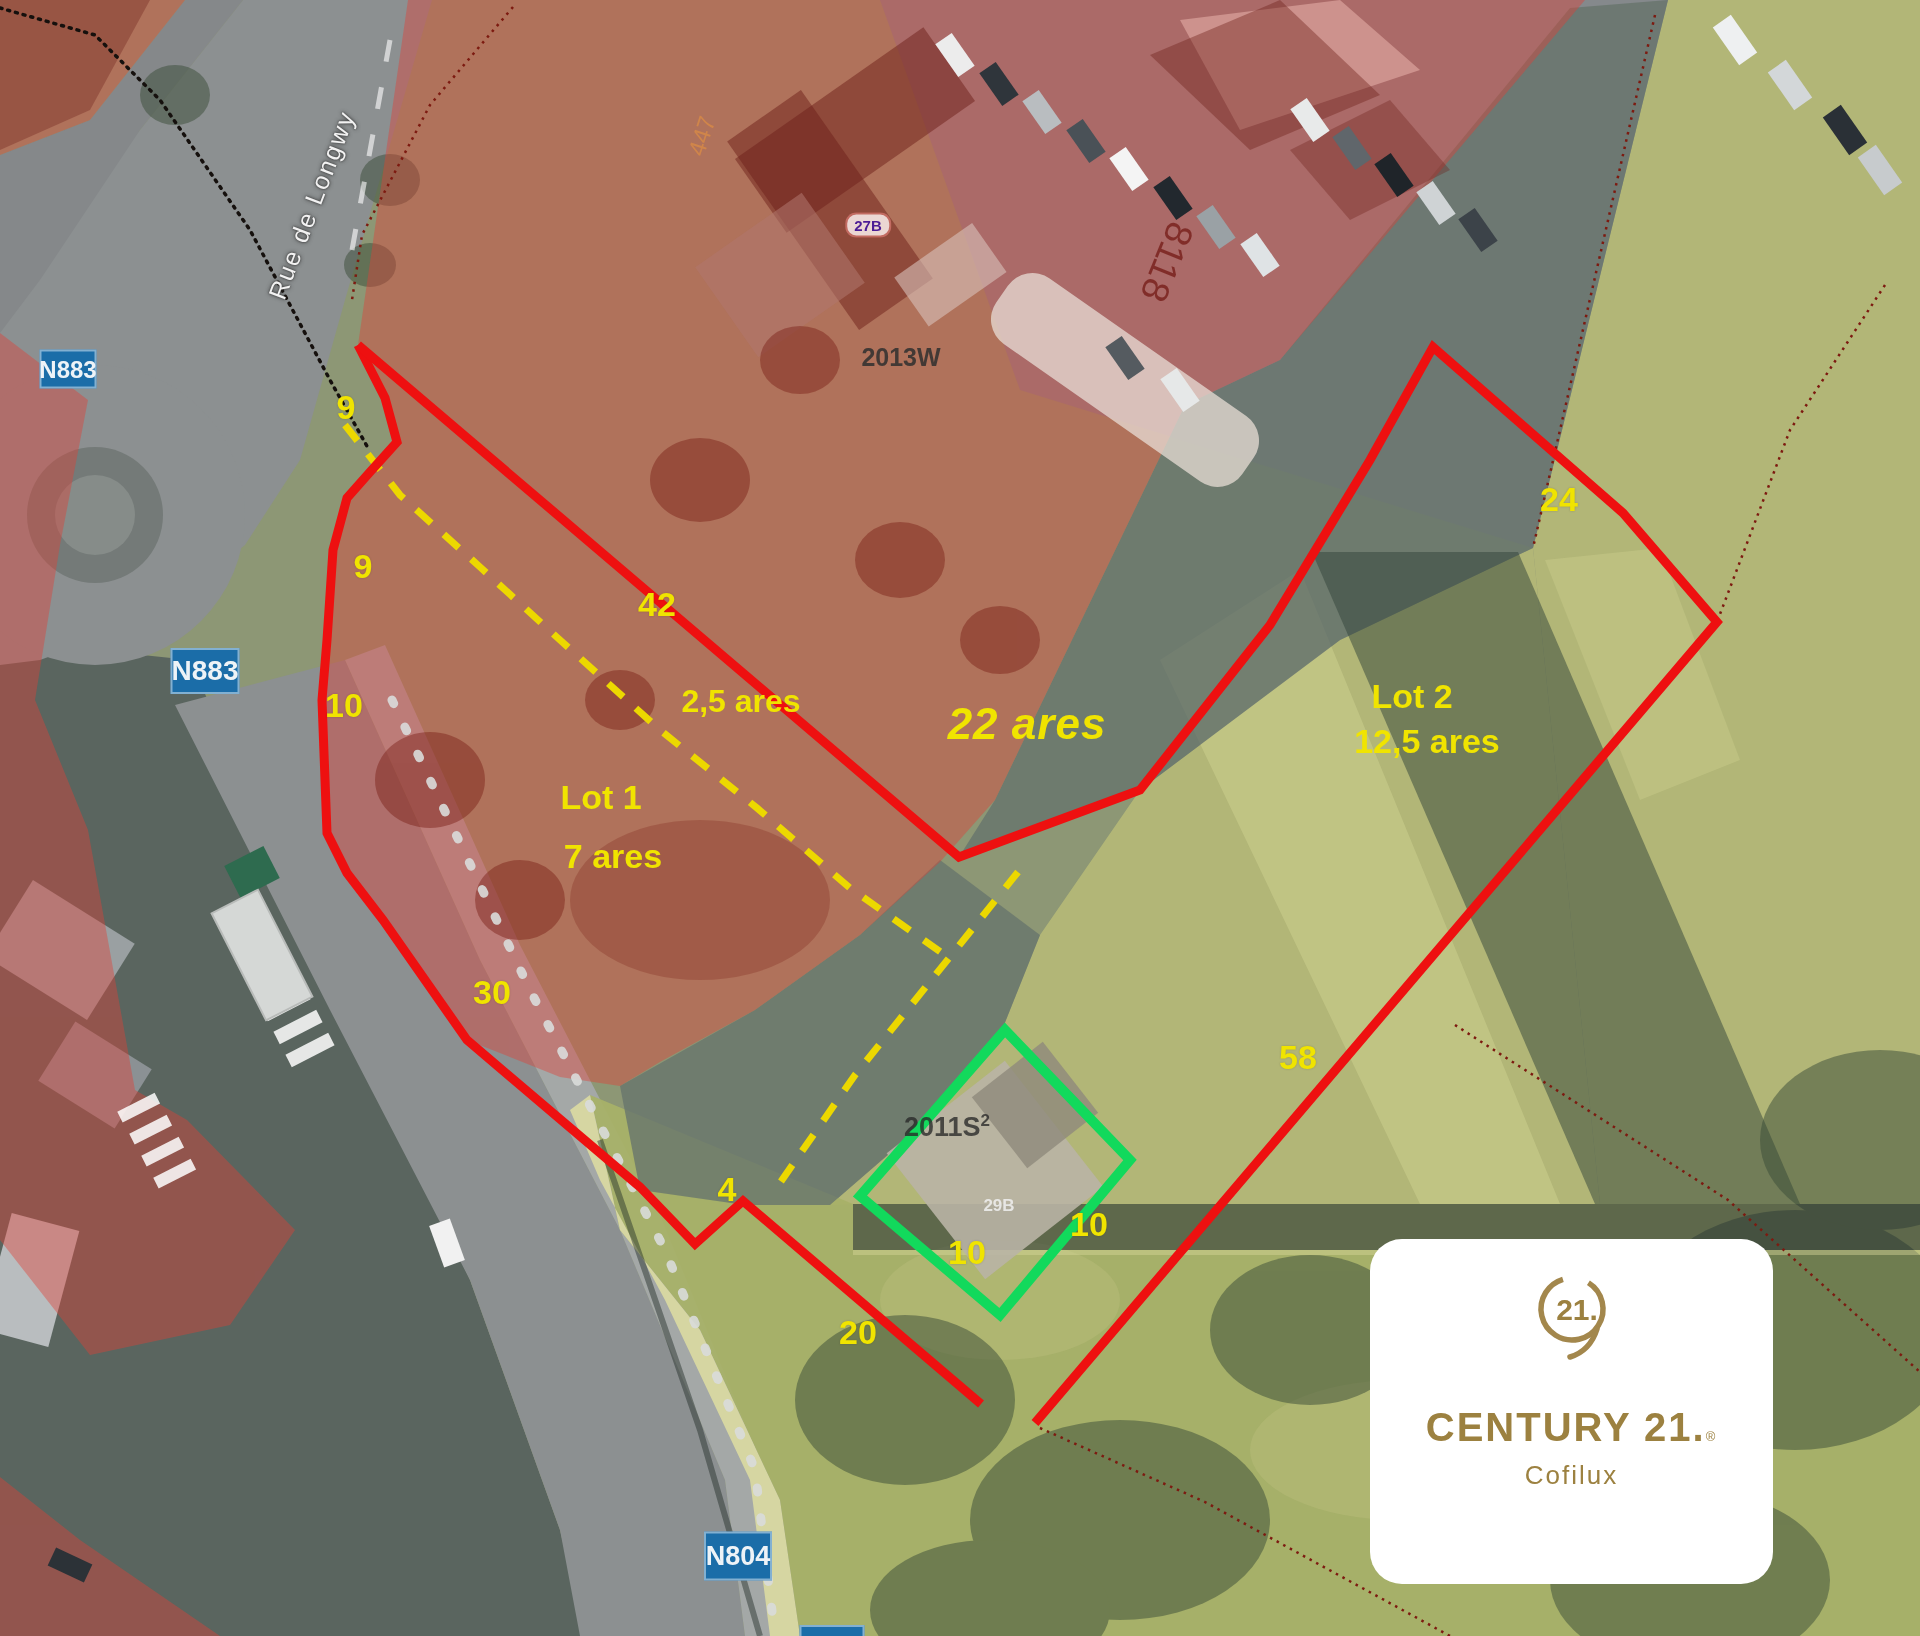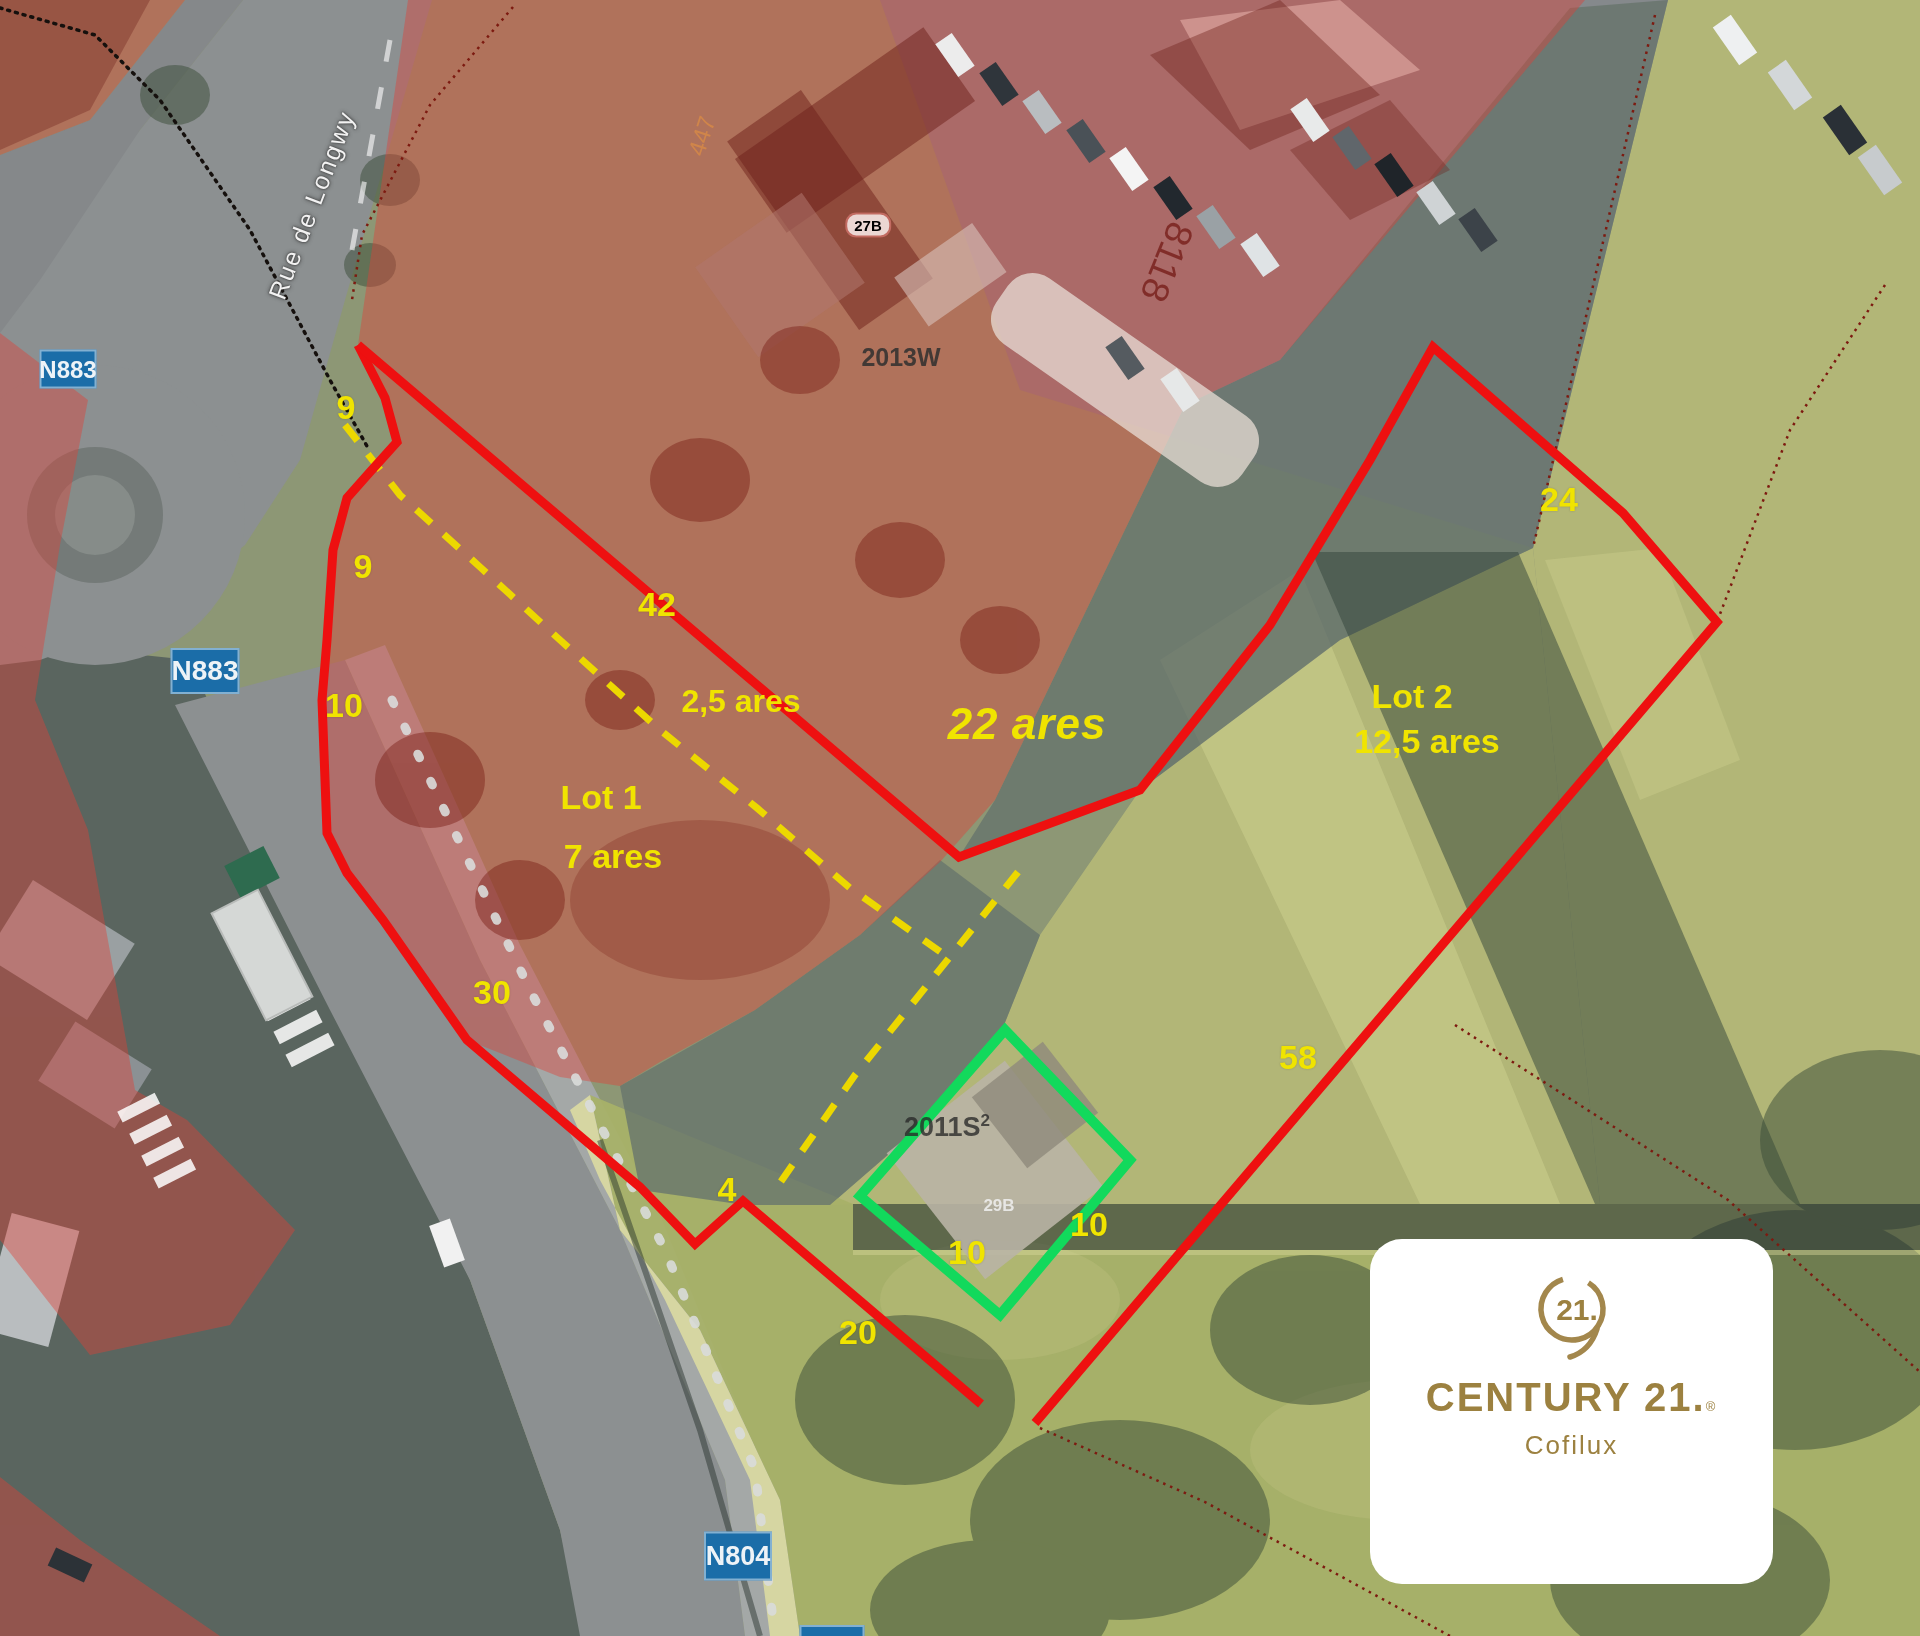--- a/index.html
+++ b/index.html
@@ -22,28 +22,28 @@
   .parcel-dark{color:rgba(47,47,47,.85);font-size:25px;}
   .parcel-rot8118{transform:translate(-50%,-50%) rotate(112deg);
          color:rgba(115,25,20,.75);font-size:38px;font-weight:400;}
   .parcel-rot447{transform:translate(-50%,-50%) rotate(-72deg);
          color:rgba(235,150,60,.55);font-size:24px;font-weight:400;}
   .parcel-2011s{color:rgba(40,40,40,.78);font-size:27px;}
   .parcel-2011s sup{font-size:17px;}
   .parcel-29b{color:rgba(240,240,240,.85);font-size:17px;font-weight:700;}
   .badge27{position:absolute;transform:translate(-50%,-50%);
          background:rgba(252,240,238,.85);border:2px solid rgba(190,95,85,.9);
-         border-radius:11px;color:#000000;font-size:15px;font-weight:700;
+         border-radius:11px;color:#4c1d95;font-size:15px;font-weight:700;
          padding:2px 7px;}
   
   #logo-card{position:absolute;left:1370px;top:1239px;width:403px;height:345px;
          background:#ffffff;display:flex;flex-direction:column;align-items:center;
          justify-content:flex-start;border-radius:32px;}
   #logo-seal{margin-top:26px;}
-  #logo-brand{margin-top:10px;color:#9c8140;font-size:40px;font-weight:700;
+  #logo-brand{margin-top:40px;color:#9c8140;font-size:40px;font-weight:700;
          letter-spacing:2px;}
   #logo-brand .reg{font-size:13px;font-weight:400;vertical-align:baseline;}
   #logo-agency{margin-top:10px;color:#9c8140;font-size:26px;font-weight:400;
          letter-spacing:2px;}
 </style>
 </head>
 <body>
 
 <div id="stage">
 

